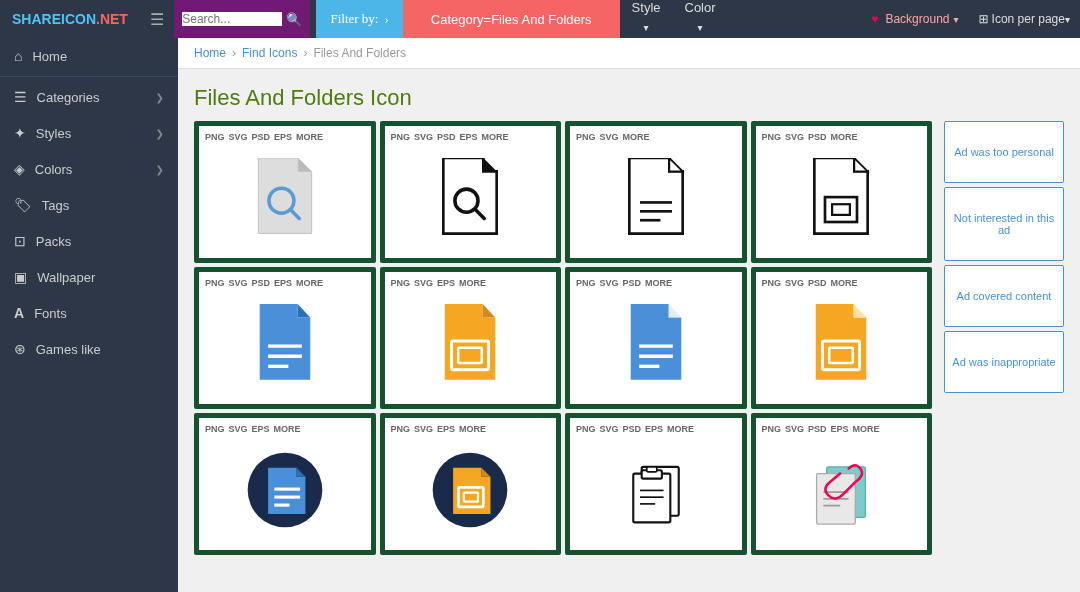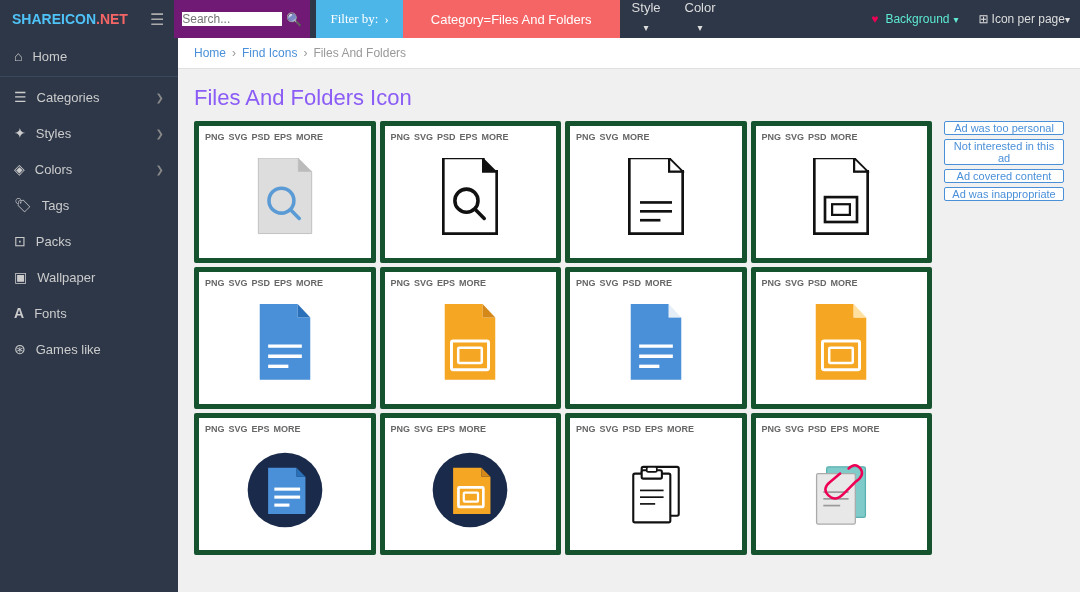--- a/index.html
+++ b/index.html
@@ -25,21 +25,21 @@
     .category-btn {
       background: #f56565; color: white; padding: 0 28px; height: 38px;
       display: flex; align-items: center; font-size: 13px; cursor: pointer;
     }
     .nav-btn {
       color: #ddd; padding: 0 12px; height: 38px; display: flex; align-items: center;
       font-size: 13px; cursor: pointer; gap: 4px; flex-direction: column;
     }
     .nav-right { margin-left: auto; display: flex; align-items: center; }
     .bg-btn {
-      color: #5eead4; padding: 0 10px; height: 38px; display: flex; align-items: center;
+      color: #fca5a5; padding: 0 10px; height: 38px; display: flex; align-items: center;
       font-size: 12px; cursor: pointer; gap: 4px;
     }
     .icon-per-page {
       color: #ddd; padding: 0 10px; height: 24px; display: flex; align-items: center;
       font-size: 12px; cursor: pointer; 
     }
 
     
     .main-layout { display: flex; flex: 1; overflow: hidden; }
 
@@ -58,21 +58,21 @@
 
     
     .breadcrumb {
       background: white; padding: 8px 16px; font-size: 12px; color: #666;
       display: flex; align-items: center; gap: 6px; border-bottom: 1px solid #e0e0e0;
     }
     .breadcrumb a { color: #4a90d9; text-decoration: none; }
     .breadcrumb span { color: #999; }
 
     
-    .page-title { font-size: 22px; font-weight: 300; color: #8b5cf6; padding: 16px 16px 10px; }
+    .page-title { font-size: 22px; font-weight: 300; color: #4d7c0f; padding: 16px 16px 10px; }
 
     
     .icons-area { padding: 0 16px 16px; display: flex; gap: 12px; }
     .icons-main { flex: 1; }
     .icons-grid { display: grid; grid-template-columns: repeat(4, 1fr); gap: 4px; }
 
     
     .icon-card {
       background: white; border: 5px solid #14532d; border-radius: 2px;
       padding: 6px 6px 10px; cursor: pointer;
@@ -84,21 +84,21 @@
     .icon-preview {
       display: flex; align-items: center; justify-content: center;
       height: 100px;
     }
     .icon-preview svg { max-width: 80px; max-height: 80px; }
 
     
     .ad-sidebar { width: 120px; flex-shrink: 0; display: flex; flex-direction: column; gap: 4px; padding-top: 0; }
     .ad-btn {
       background: white; border: 1px solid #4a90d9; color: #4a90d9;
-      font-size: 11px; padding: 0 4px; text-align: center; cursor: pointer;
+      font-size: 11px; padding: 24px 4px; text-align: center; cursor: pointer;
       border-radius: 2px;
     }
 
     
     .chevron::after { content: '▾'; font-size: 10px; }
     .heart::before { content: '♥'; color: #e05; margin-right: 3px; }
     .grid-icon::before { content: '⊞'; margin-right: 3px; }
   </style>
 </head>
 <body>

